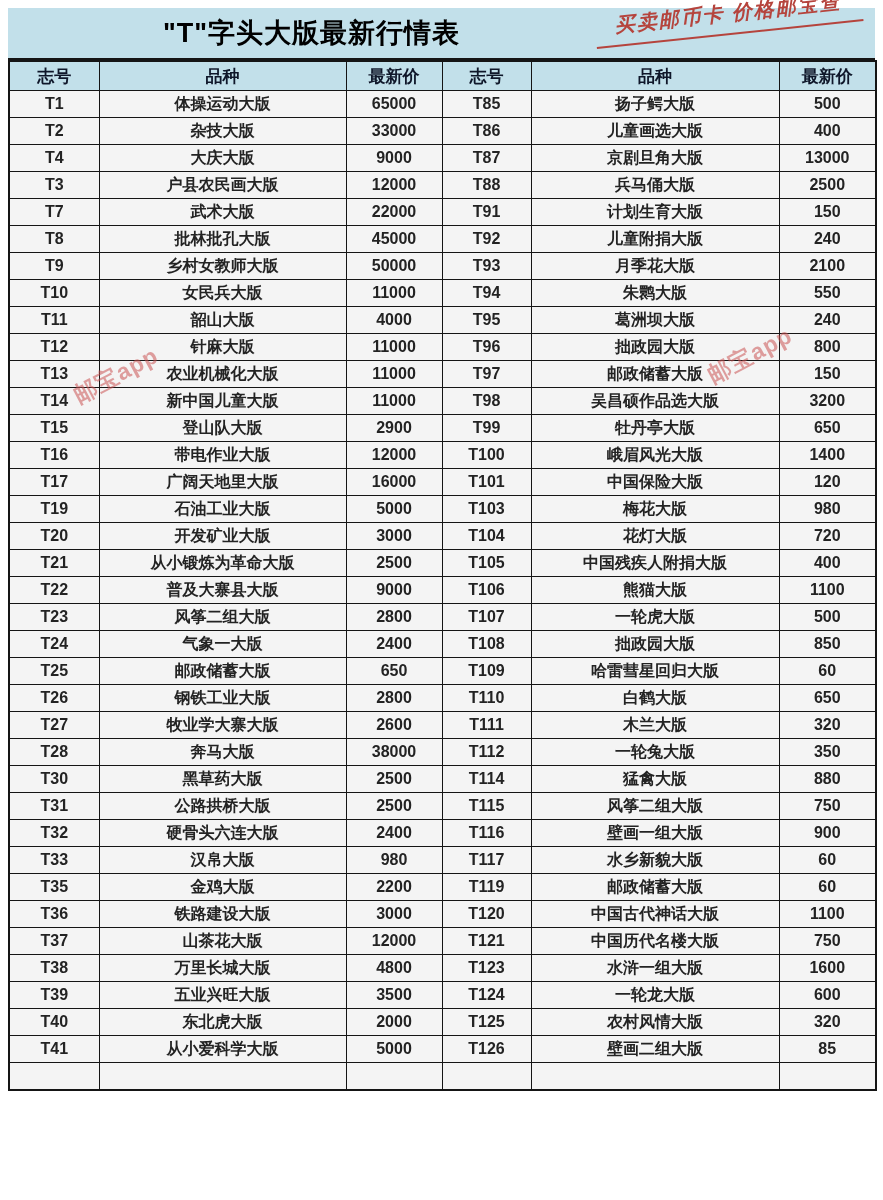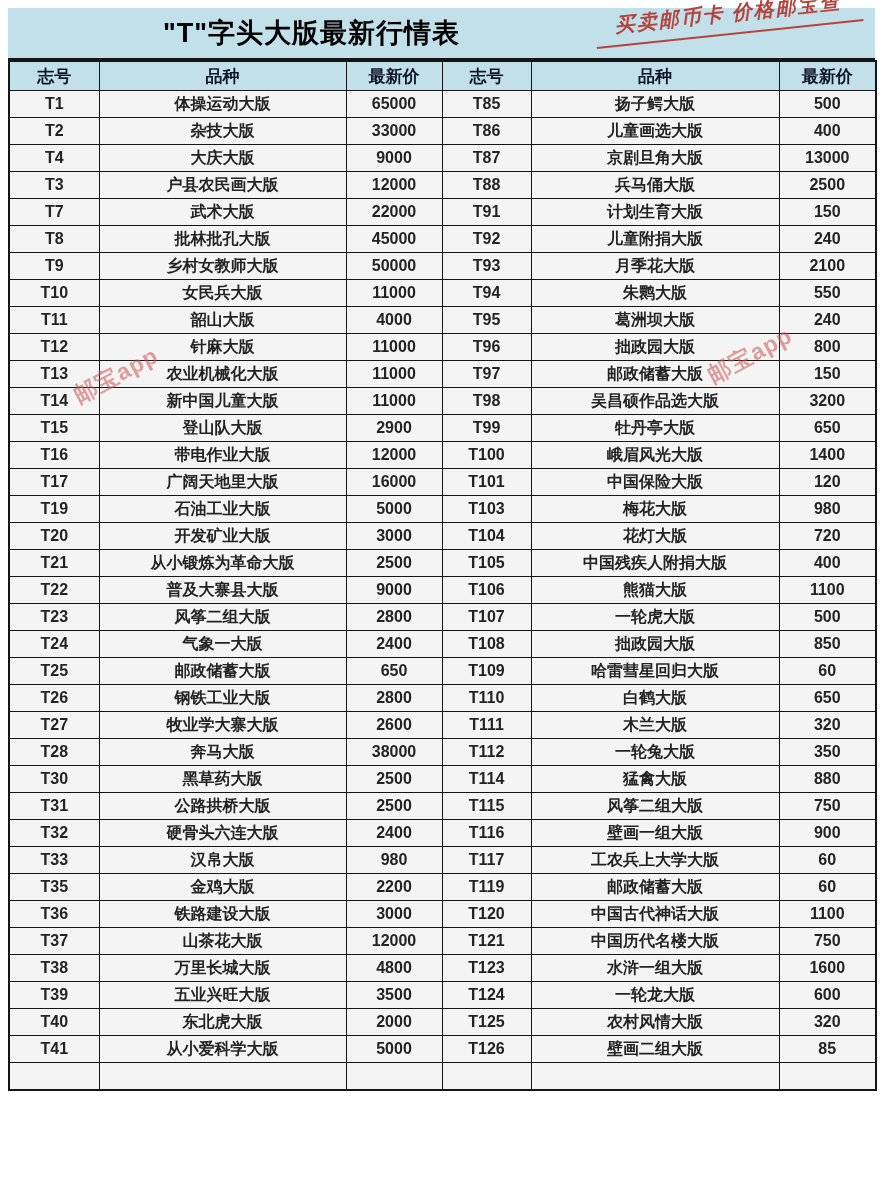--- a/index.html
+++ b/index.html
@@ -312,21 +312,21 @@
           <td>2400</td>
           <td>T116</td>
           <td>壁画一组大版</td>
           <td>900</td>
         </tr>
         <tr>
           <td>T33</td>
           <td>汉帛大版</td>
           <td>980</td>
           <td>T117</td>
-          <td>工农兵上大学大版</td>
+          <td>水乡新貌大版</td>
           <td>60</td>
         </tr>
         <tr>
           <td>T35</td>
           <td>金鸡大版</td>
           <td>2200</td>
           <td>T119</td>
           <td>邮政储蓄大版</td>
           <td>60</td>
         </tr>

